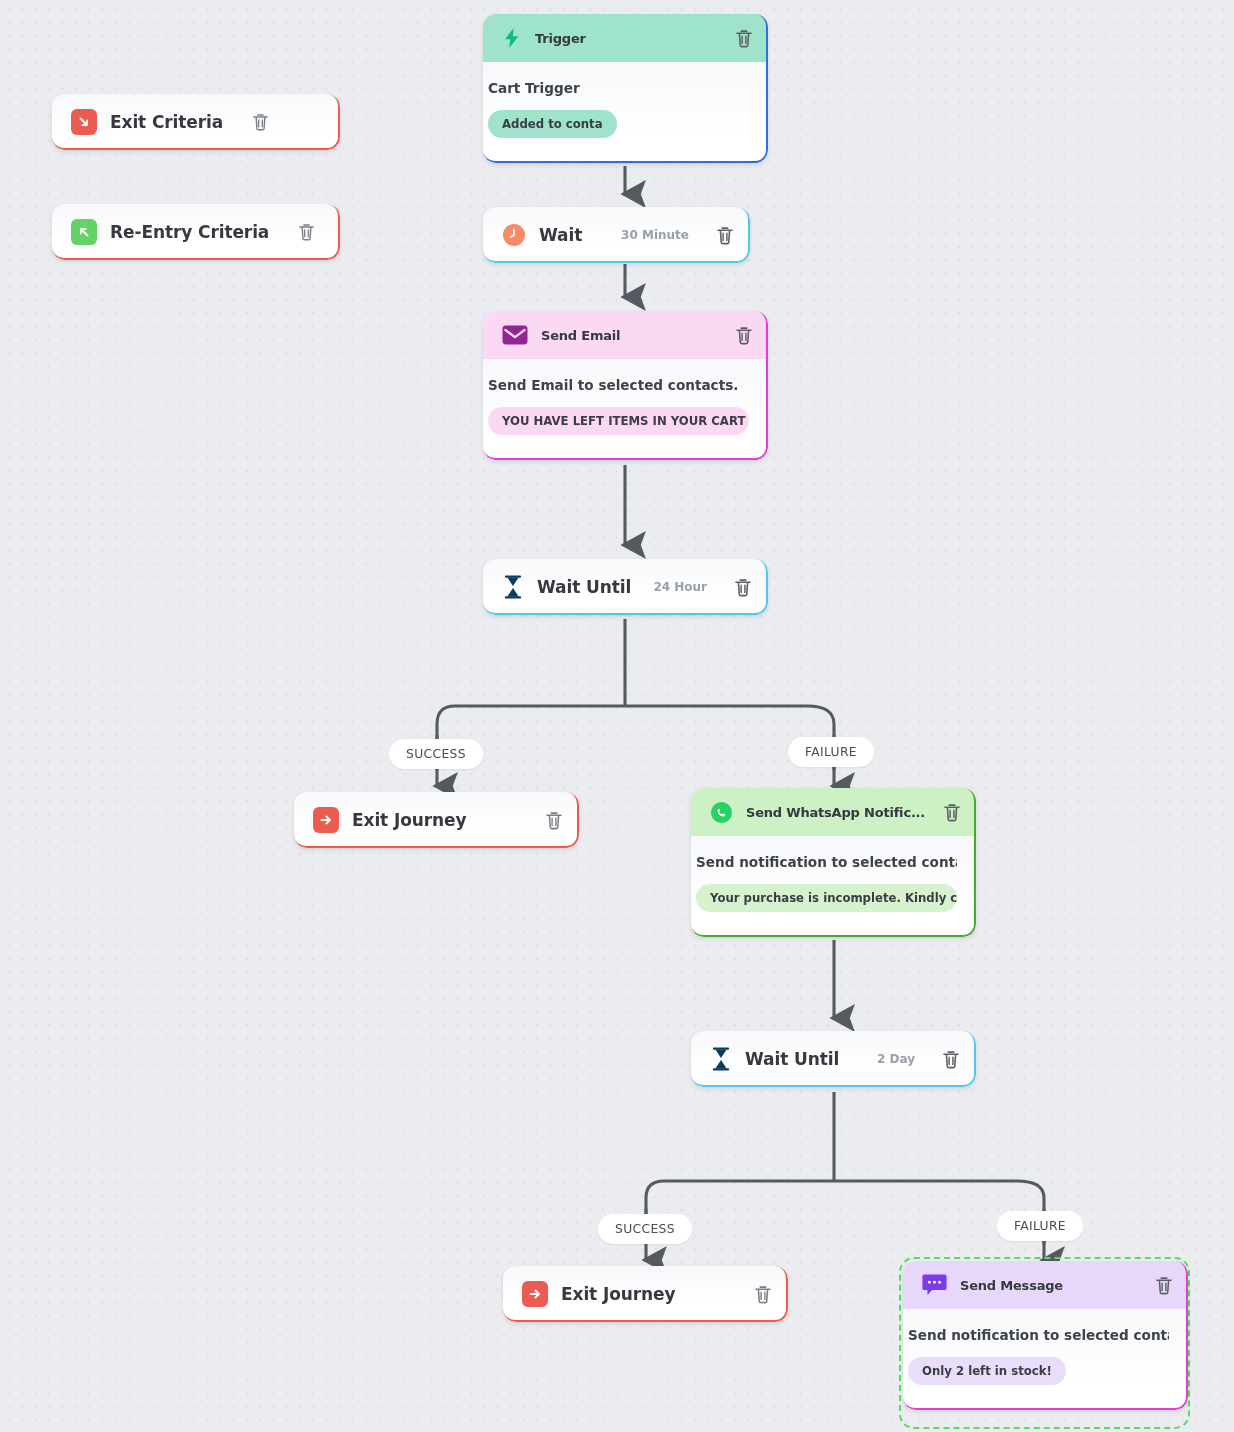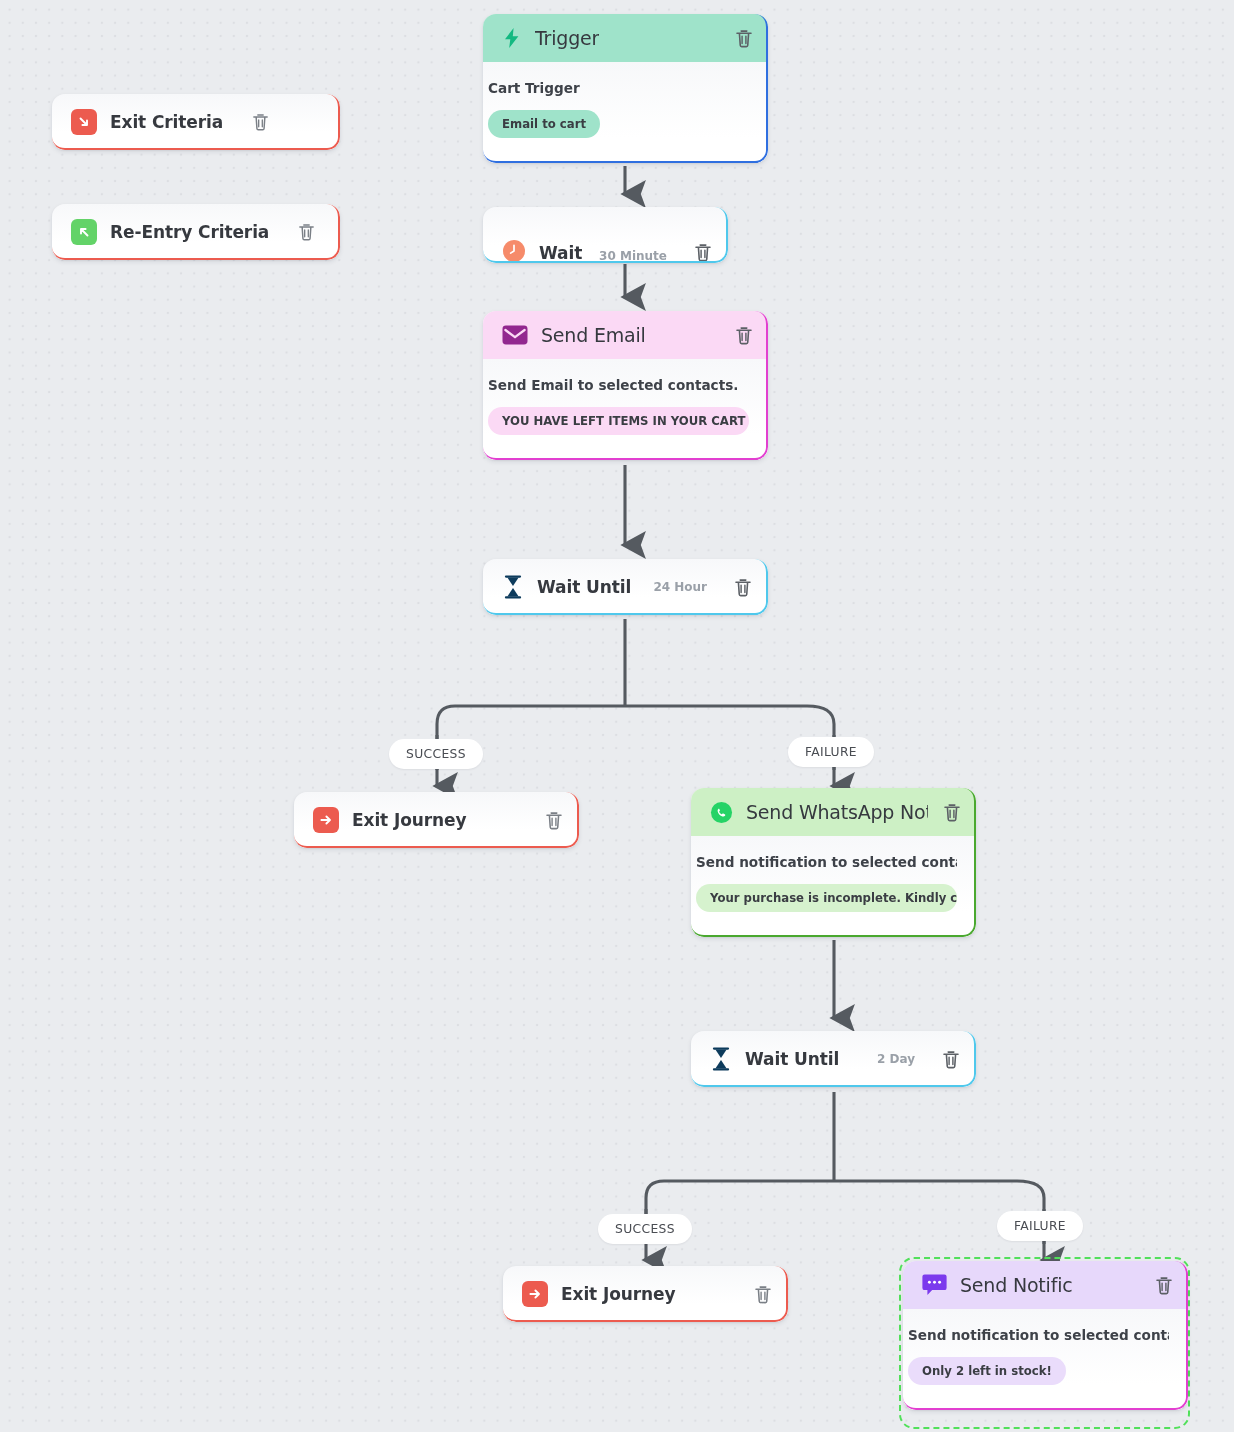--- a/index.html
+++ b/index.html
@@ -84,22 +84,22 @@
   
   .node.card { width: 285px; }
   .node.card .head {
     display: flex;
     align-items: center;
     gap: 13px;
     height: 48px;
     padding: 0 14px 0 19px;
   }
   .node.card .head .title {
-    font-size: 19px;
-    font-weight: 400;
+    font-size: 13px;
+    font-weight: 700;
     color: #36393f;
     letter-spacing: -.2px;
     white-space: nowrap;
     overflow: hidden;
   }
   .node.card .head .trash { margin-left: auto; }
   .node.card .body {
     padding: 18px 19px 21px 5px;
     background: linear-gradient(180deg, #f7f8fa 0%, #ffffff 75%);
   }
@@ -244,25 +244,25 @@
       <span class="title">Trigger</span>
       <span class="trash">
         <svg width="20" height="21" viewBox="0 0 20 21">
           <path d="M7.2 3.1 h5.6 M3 5.2 h14 M5.4 5.2 l.85 12.1a1.4 1.4 0 0 0 1.4 1.3h4.7a1.4 1.4 0 0 0 1.4-1.3L14.6 5.2" stroke="#5c6066" stroke-width="1.6" fill="none" stroke-linecap="round"></path>
           <path d="M8.1 8.3 v7.2 M11.9 8.3 v7.2" stroke="#5c6066" stroke-width="1.45" fill="none" stroke-linecap="round"></path>
         </svg>
       </span>
     </div>
     <div class="body">
       <div class="desc">Cart Trigger</div>
-      <div class="pill" style="background:#9fe3ca;">Email to cart</div>
-    </div>
-  </div>
-
-  <div class="node row has-meta" style="left:483px; top:207px; width:245px;align-items:flex-end; --edge:#4fc8ec;">
+      <div class="pill" style="background:#9fe3ca;">Added to conta</div>
+    </div>
+  </div>
+
+  <div class="node row has-meta" style="left:483px; top:207px; width:267px; --edge:#4fc8ec;">
     <span class="glyph">
       <svg width="24" height="24" viewBox="0 0 24 24">
         <circle cx="12" cy="12" r="11" fill="#f68b6a"></circle>
         <path d="M12 6.3 V12 L8.6 14.1" stroke="#fff" stroke-width="1.7" fill="none" stroke-linecap="round" stroke-linejoin="round"></path>
       </svg>
     </span>
     <span class="title">Wait</span>
     <span class="meta">30 Minute</span>
     <span class="trash">
       <svg width="20" height="21" viewBox="0 0 20 21">
@@ -402,21 +402,21 @@
   <div class="node card" style="left:903px; top:1261px; --edge:#e23fd0;">
     <div class="head" style="background:#e7d8fb;">
       <span class="glyph">
         <svg width="25" height="24" viewBox="0 0 25 24">
           <path d="M2.6 1.4 h19.8 a2.2 2.2 0 0 1 2.2 2.2 v11.3 a2.2 2.2 0 0 1 -2.2 2.2 H10.2 L5.4 22 v-4.9 H2.6 a2.2 2.2 0 0 1 -2.2 -2.2 V3.6 A2.2 2.2 0 0 1 2.6 1.4 Z" fill="#7c3aed"></path>
           <circle cx="7.4" cy="9.3" r="1.45" fill="#fff"></circle>
           <circle cx="12.5" cy="9.3" r="1.45" fill="#fff"></circle>
           <circle cx="17.6" cy="9.3" r="1.45" fill="#fff"></circle>
         </svg>
       </span>
-      <span class="title">Send Notific</span>
+      <span class="title">Send Message</span>
       <span class="trash">
         <svg width="20" height="21" viewBox="0 0 20 21">
           <path d="M7.2 3.1 h5.6 M3 5.2 h14 M5.4 5.2 l.85 12.1a1.4 1.4 0 0 0 1.4 1.3h4.7a1.4 1.4 0 0 0 1.4-1.3L14.6 5.2" stroke="#5c6066" stroke-width="1.6" fill="none" stroke-linecap="round"></path>
           <path d="M8.1 8.3 v7.2 M11.9 8.3 v7.2" stroke="#5c6066" stroke-width="1.45" fill="none" stroke-linecap="round"></path>
         </svg>
       </span>
     </div>
     <div class="body">
       <div class="desc">Send notification to selected conta...</div>
       <div class="pill" style="background:#eadcfb;">Only 2 left in stock!</div>

